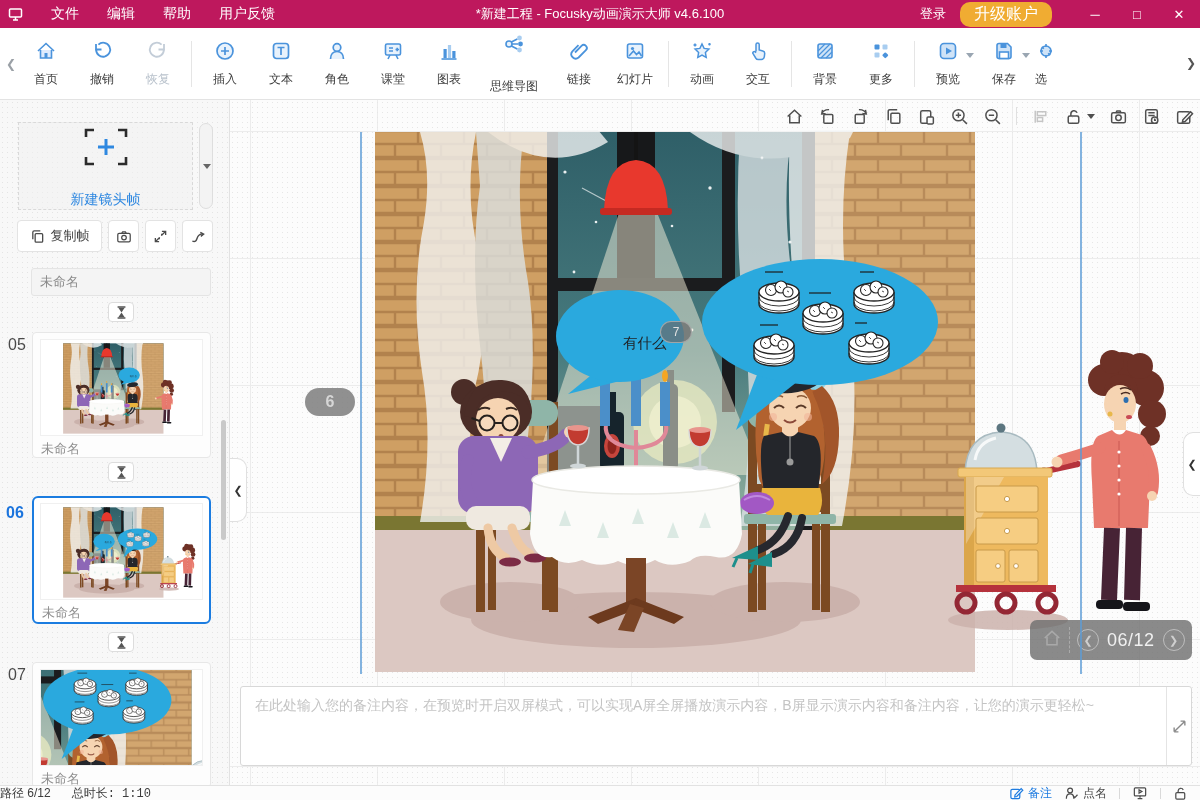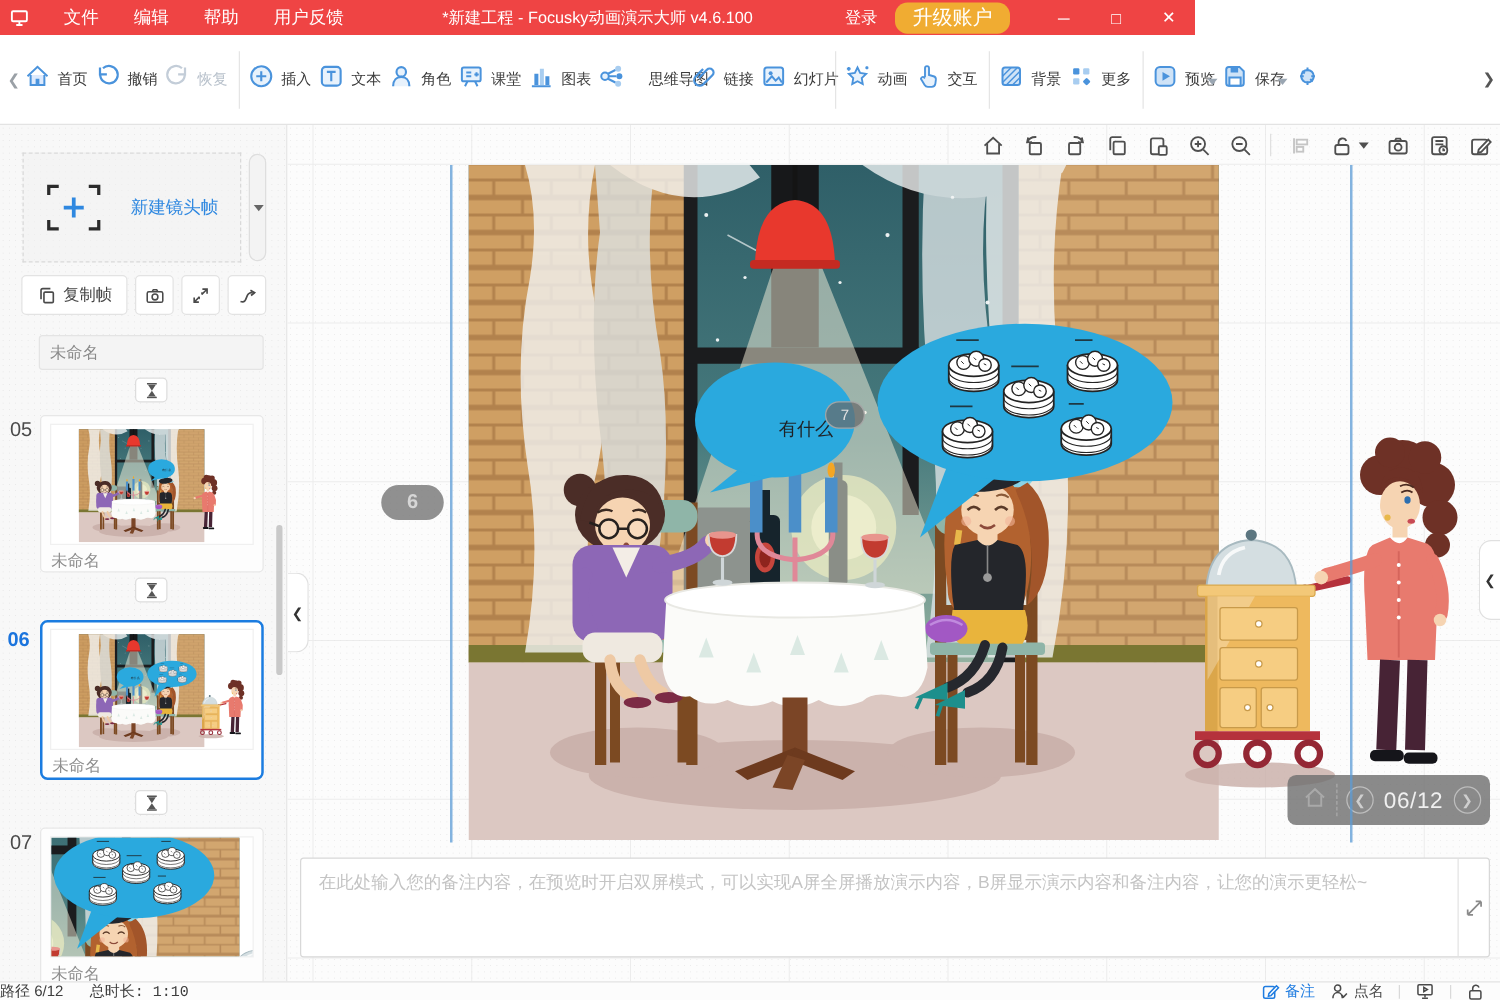--- a/index.html
+++ b/index.html
@@ -1,46 +1,46 @@
 <!DOCTYPE html>
 <html><head>
 <meta charset="utf-8">
 <style>
   * { margin:0; padding:0; box-sizing:border-box; }
   html,body { width:1200px; height:800px; overflow:hidden; font-family:"Liberation Sans","DejaVu Sans",sans-serif; background:#fff; }
   body { position:relative; }
   svg text { font-family:"Liberation Sans","DejaVu Sans",sans-serif; }
 
   
-  .titlebar { position:absolute; left:0; top:0; width:956px; height:28px; background:#ef4444; display:flex; align-items:center; color:#fff; font-size:14px; }
+  .titlebar { position:absolute; left:0; top:0; width:1200px; height:28px; background:#be185d; display:flex; align-items:center; color:#fff; font-size:14px; }
   .tb-logo { margin:0 14px 0 8px; display:flex; }
   .menu-item { padding:0 14px; cursor:default; }
   .tb-title { position:absolute; left:0; right:0; text-align:center; font-size:13px; pointer-events:none; }
   .tb-right { position:absolute; right:0; top:0; height:28px; display:flex; align-items:center; }
   .login { font-size:13px; margin-right:14px; }
   .upgrade { background:#f0ac32; color:#fff; font-size:16px; border-radius:10px; padding:2px 14px; margin-right:22px; }
   .winbtn { width:42px; height:28px; display:flex; align-items:center; justify-content:center; color:#fff; font-size:13px; }
 
   
   .toolbar { position:absolute; left:0; top:28px; width:1200px; height:72px; background:#fff; border-bottom:1px solid #e3e3e3; display:flex; align-items:center; padding-left:4px; overflow:hidden; }
   .tb-nav { width:14px; color:#9aa0a6; font-size:12px; text-align:center; }
   .tb-nav.right { position:absolute; right:2px; top:28px; color:#555; font-weight:bold; }
-  .tb-btn { width:56px; flex:none; display:flex; align-items:center; gap:4px; position:relative; }
+  .tb-btn { width:56px; flex:none; display:flex; flex-direction:column; align-items:center; gap:4px; position:relative; }
   .tb-btn.wide { width:74px;gap:18px; }
   .tb-btn .lbl { font-size:12px; color:#3c3c3c; white-space:nowrap; }
   .tb-btn.disabled .lbl { color:#b9c2cc; }
   .tb-sep { width:1px; height:46px; background:#e5e5e5; margin:0 5px; flex:none; }
   .caret-dn { position:absolute; right:2px; top:14px; width:0; height:0; border-left:4px solid transparent; border-right:4px solid transparent; border-top:5px solid #9aa6b2; }
   .tb-btn.clip { width:26px; overflow:hidden; align-items:flex-start; }
   .tb-btn.clip .lbl { padding-left:3px; }
 
   
   .sidebar { position:absolute; left:0; top:100px; width:230px; height:685px; background:#f8f8f8; border-right:1px solid #e2e2e2; overflow:hidden;
     background-image:radial-gradient(#e4e4e4 0.6px, transparent 0.7px); background-size:5px 5px; }
-  .newframe { position:absolute; left:18px; top:22px; width:175px; height:88px; border:1px dashed #d9d9d9; background:rgba(240,240,240,.55); display:flex; align-items:center; justify-content:center; gap:24px; }
+  .newframe { position:absolute; left:18px; top:22px; width:175px; height:88px; border:1px dashed #d9d9d9; background:rgba(240,240,240,.55); display:flex; flex-direction:column; align-items:center; justify-content:flex-end; gap:24px; }
   .newframe .lbl { color:#2f88e0; font-size:14px; }
   .mini-scroll { position:absolute; left:199px; top:23px; width:14px; height:86px; background:#f3f3f3; border:1px solid #dedede; border-radius:7px; }
   .mini-scroll .tri { position:absolute; left:3px; top:40px; width:0; height:0; border-left:4px solid transparent; border-right:4px solid transparent; border-top:5px solid #666; }
   .tools-row { position:absolute; left:17px; top:120px; display:flex; gap:6px; }
   .sbtn { height:32px; background:#fff; border:1px solid #e3e3e3; border-radius:4px; display:flex; align-items:center; justify-content:center; gap:6px; color:#444; font-size:13px; }
   .sbtn.copy { width:85px; }
   .sbtn.sq { width:31px; }
   .name-input { position:absolute; left:31px; width:180px; height:28px; background:#f4f4f4; border:1px solid #e4e4e4; border-radius:3px; color:#8a8a8a; font-size:13px; padding:0 8px; outline:none; font-family:inherit; }
   .hourglass { position:absolute; left:108px; width:26px; height:20px; background:#fff; border:1px solid #ddd; border-radius:4px; display:flex; align-items:center; justify-content:center; }
   .slide-num { position:absolute; left:8px; font-size:16px; color:#4a4a4a; }

